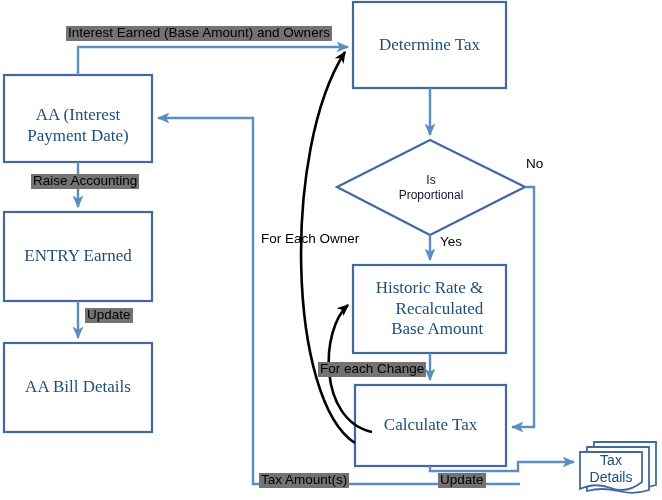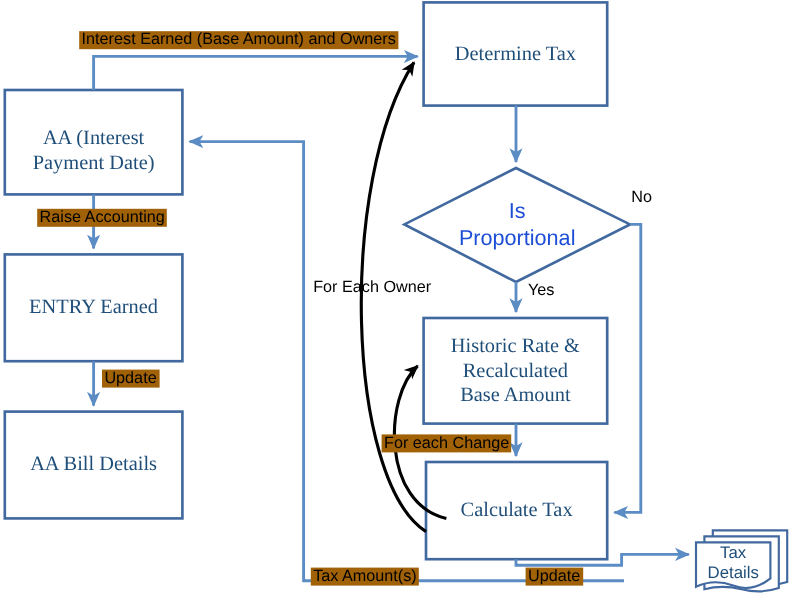--- a/index.html
+++ b/index.html
@@ -33,33 +33,33 @@
     text-align: center;
     color: #1F4E79;
     pointer-events: none;
     line-height: 1.22;
   }
   .proc-label {
     font-size: 17px;
     font-family: Liberation Serif, serif;
   }
   .decision-label {
-    font-size: 18px;
-    color: #1d4ed8;
+    font-size: 12px;
+    color: #0f172a;
   }
   .doc-label {
     font-size: 14px;
     text-align: center;
   }
   .edge-label {
     position: absolute;
     color: #000000;
     font-size: 13.5px;
     white-space: nowrap;
-    background: #a16207;
+    background: #737373;
     padding: 0 2px;
     line-height: 1.1;
   }
 </style>
 </head>
 <body>
 
 <div id="canvas">
 
   <svg id="diagram-svg" viewBox="0 0 662 500" xmlns="http://www.w3.org/2000/svg">
@@ -140,21 +140,21 @@
     </div>
   </div>
 
   <div class="node-label decision-label" style="left:337px; top:140px; width:188px; height:95px;">
     <div>
       <div>Is</div>
       <div>Proportional</div>
     </div>
   </div>
 
-  <div class="node-label proc-label" style="left:353px; top:265px; width:153px; height:88px;">
+  <div class="node-label proc-label" style="left:353px; top:265px; width:153px; height:88px;text-align:right;">
     <div>
       <div>Historic Rate &amp;</div>
       <div>Recalculated</div>
       <div>Base Amount</div>
     </div>
   </div>
 
   <div class="node-label proc-label" style="left:355px; top:385px; width:151px; height:81px;">
     <div>
       <div>Calculate Tax</div>

